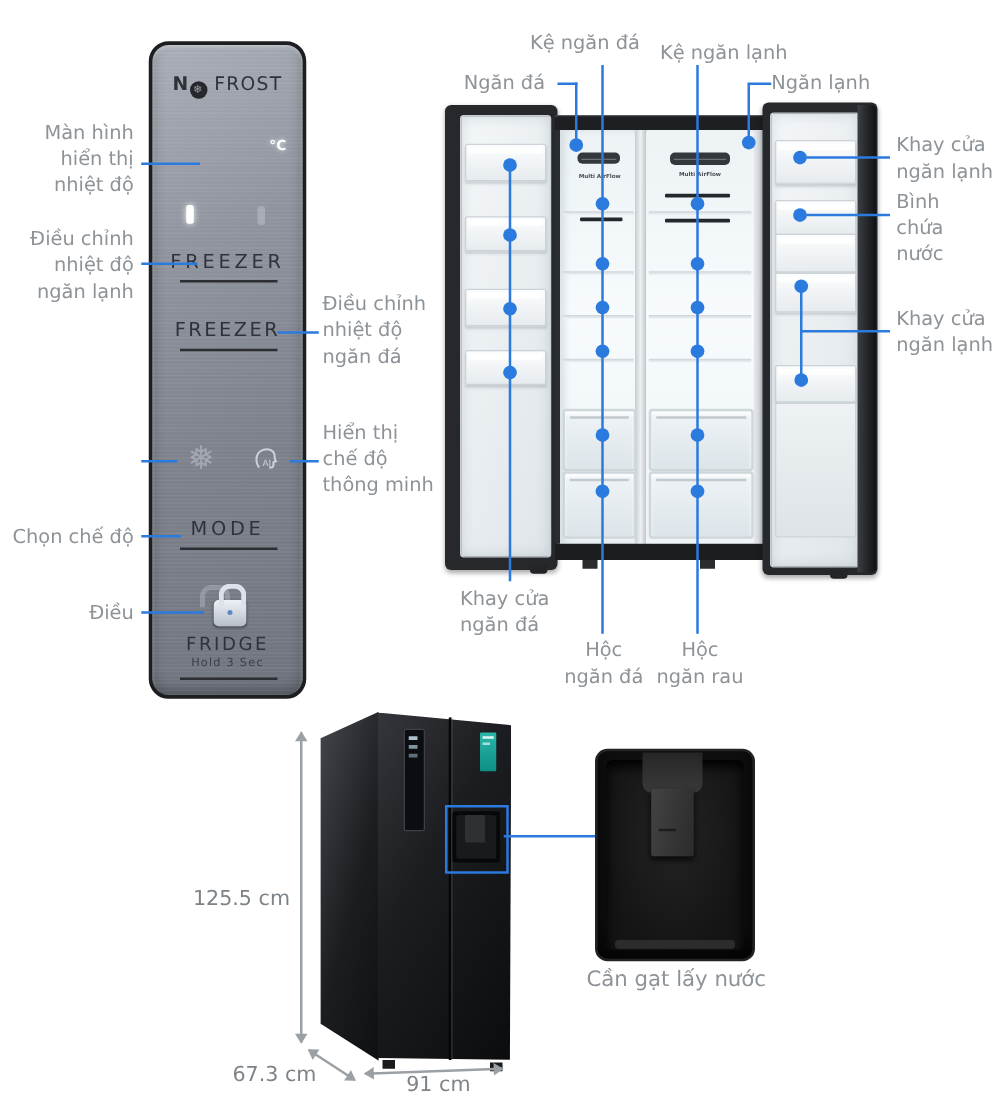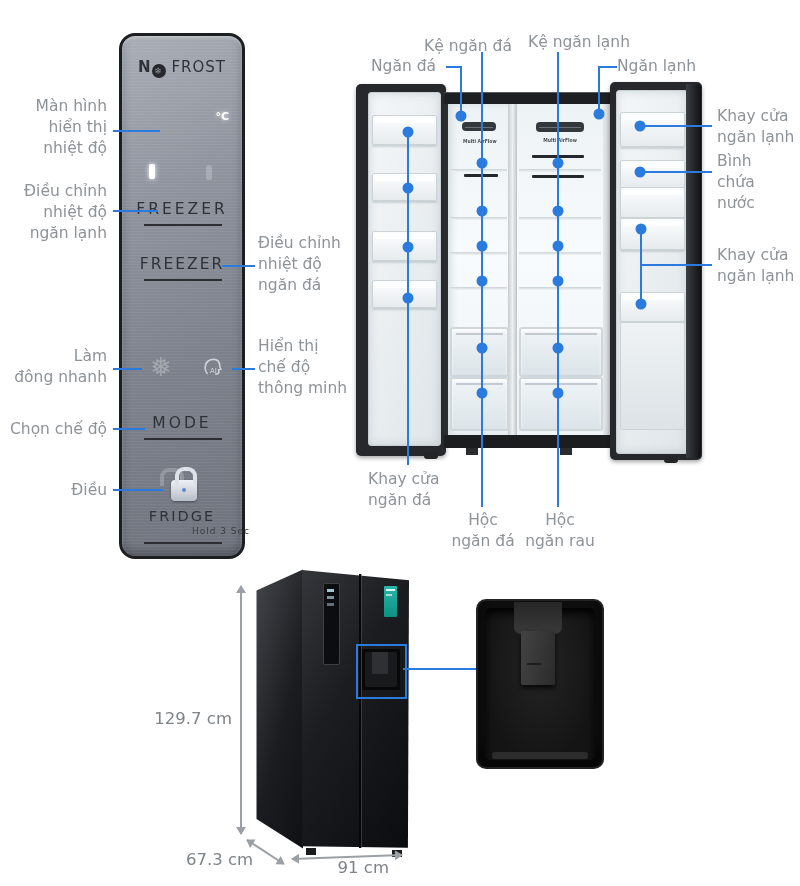--- a/index.html
+++ b/index.html
@@ -88,34 +88,32 @@
     <span style="position:absolute;left:28px;top:316px;font-size:26px;color:rgba(232,237,242,.35);">❅</span>
     <svg style="position:absolute;left:76px;top:316px;opacity:.8;" width="30" height="30" viewBox="0 0 24 24">
       <path d="M7.6 17.6 C5.2 15.2 4.8 9.6 8.2 7.2 C11.4 5 16.4 5.6 17.2 9.2 C17.6 11 17 12 18.2 13.6 L16.6 14.2 L16.6 16.2 C16.6 17.4 15.4 17.8 13.8 17.4" fill="none" stroke="#e2e6eb" stroke-width="1.3"></path>
       <text x="9.6" y="16.6" font-size="5.6" fill="#e2e6eb" font-family="DejaVu Sans, sans-serif">AI</text>
     </svg>
     <div class="panel-text" style="top:378px;font-size:15.5px;letter-spacing:3px;">MODE</div>
     <div class="panel-rule" style="top:402px;"></div>
     <div class="lock-ghost"></div>
     <div class="lock-body"></div>
     <div class="panel-text" style="top:472px;font-size:14.5px;letter-spacing:2px;">FRIDGE</div>
-    <div class="panel-text" style="top:490px;font-size:9px;letter-spacing:1px;color:#3b3e44;padding-left:39px;">Hold 3 Sec</div>
+    <div class="panel-text" style="top:490px;font-size:9px;letter-spacing:1px;color:#3b3e44;">Hold 3 Sec</div>
     <div class="panel-rule" style="top:506px;"></div>
   </div>
 
   <div class="callout r" style="left:10px;top:96px;width:97px;">Màn hình
 hiển thị
 nhiệt độ</div>
   <div class="hline" style="left:113px;top:130px;width:47px;"></div>
   <div class="callout r" style="left:8px;top:181px;width:99px;">Điều chỉnh
 nhiệt độ
 ngăn lạnh</div>
   <div class="hline" style="left:113px;top:210px;width:45px;"></div>
-  <div class="callout r" style="left:8px;top:346px;width:99px;">Làm
-đông nhanh</div>
   <div class="hline" style="left:113px;top:368px;width:29px;"></div>
   <div class="callout r" style="left:4px;top:419px;width:103px;">Chọn chế độ</div>
   <div class="hline" style="left:113px;top:428px;width:32px;"></div>
   <div class="callout r" style="left:4px;top:480px;width:103px;">Điều</div>
   <div class="hline" style="left:113px;top:489px;width:50px;"></div>
 
   <div class="callout" style="left:258px;top:233px;">Điều chỉnh
 nhiệt độ
 ngăn đá</div>
   <div class="hline" style="left:222px;top:265px;width:33px;"></div>
@@ -201,21 +199,21 @@
   <div class="dot" style="left:408px;top:298px;"></div>
   <div class="dot" style="left:640px;top:126px;"></div>
   <div class="hline" style="left:645px;top:125px;width:67px;"></div>
   <div class="dot" style="left:640px;top:172px;"></div>
   <div class="hline" style="left:645px;top:171px;width:67px;"></div>
   <div class="dot" style="left:641px;top:229px;"></div>
   <div class="dot" style="left:641px;top:304px;"></div>
   <div class="vline" style="left:640px;top:229px;height:75px;"></div>
   <div class="hline" style="left:641px;top:264px;width:71px;"></div>
 
-  <div class="callout" style="left:424px;top:36px;">Kệ ngăn đá</div>
+  <div class="callout" style="left:424px;top:24px;">Kệ ngăn đá</div>
   <div class="callout" style="left:528px;top:32px;">Kệ ngăn lạnh</div>
   <div class="callout" style="left:371px;top:56px;">Ngăn đá</div>
   <div class="callout" style="left:617px;top:56px;">Ngăn lạnh</div>
   <div class="callout" style="left:717px;top:106px;">Khay cửa
 ngăn lạnh</div>
   <div class="callout" style="left:717px;top:151px;">Bình
 chứa
 nước</div>
   <div class="callout" style="left:717px;top:245px;">Khay cửa
 ngăn lạnh</div>
@@ -241,28 +239,29 @@
   <div class="abs" style="left:362px;top:649px;width:38px;height:41px;background:#070808;border-radius:2px;">
     <div style="position:absolute;inset:3px;background:#191a1b;border-radius:2px;"></div>
     <div style="position:absolute;left:10px;top:3px;width:16px;height:22px;background:#2e3033;border-radius:1px;"></div>
   </div>
   <div class="abs" style="left:356px;top:644px;width:47px;height:51px;border:2px solid #2b7ade;z-index:6;"></div>
   <div class="hline" style="left:403px;top:668px;width:73px;"></div>
   <div class="abs" style="left:306px;top:848px;width:10px;height:7px;background:#1a1b1d;"></div>
   <div class="abs" style="left:392px;top:850px;width:10px;height:7px;background:#1a1b1d;"></div>
 
   <div class="dim-v" style="left:240px;top:586px;height:248px;"></div>
-  <div class="dim-label" style="left:148px;top:709px;width:84px;text-align:right;">129.7 cm</div>
+  <div class="dim-label" style="left:148px;top:709px;width:84px;text-align:right;">125.5 cm</div>
   <div class="dim-h" style="left:247px;top:839px;width:44px;transform:rotate(33deg);transform-origin:left center;"></div>
   <div class="dim-label" style="left:186px;top:850px;">67.3 cm</div>
   <div class="dim-h" style="left:292px;top:856px;width:110px;transform:rotate(-2deg);"></div>
-  <div class="dim-label" style="left:325px;top:858px;width:64px;text-align:right;">91 cm</div>
+  <div class="dim-label" style="left:325px;top:858px;width:64px;text-align:left;">91 cm</div>
 
   <div class="abs" style="left:476px;top:599px;width:124px;height:166px;background:#0f0f0f;border:2px solid #232323;border-radius:10px;box-shadow:inset 0 -14px 20px rgba(0,0,0,.7);">
     <div style="position:absolute;inset:7px;background:radial-gradient(ellipse at 50% 38%,#242424,#141414 75%);border-radius:5px;box-shadow:inset 0 5px 9px #000;"></div>
     <div style="position:absolute;left:36px;top:1px;width:48px;height:32px;background:linear-gradient(#262626,#3a3a3a);border-radius:0 0 7px 7px;"></div>
     <div style="position:absolute;left:43px;top:30px;width:34px;height:54px;background:linear-gradient(100deg,#434343,#2b2b2b);border-radius:2px;box-shadow:0 3px 5px rgba(0,0,0,.8);">
       <div style="position:absolute;left:6px;top:32px;width:14px;height:2px;background:#1d1d1d;"></div>
     </div>
     <div style="position:absolute;left:14px;bottom:8px;right:14px;height:7px;background:#2c2c2c;border-radius:3px;"></div>
   </div>
+  <div class="callout" style="left:462px;top:774px;width:158px;font-size:17px;text-align:center;">Cần gạt lấy nước</div>
 
 </div>
 
 </body></html>

